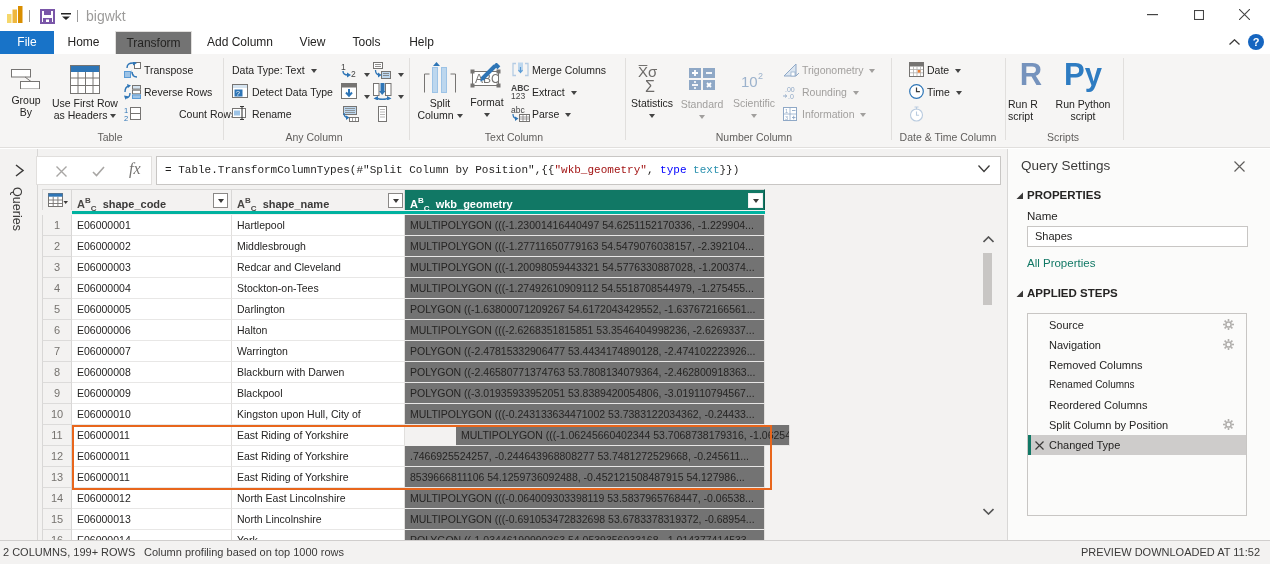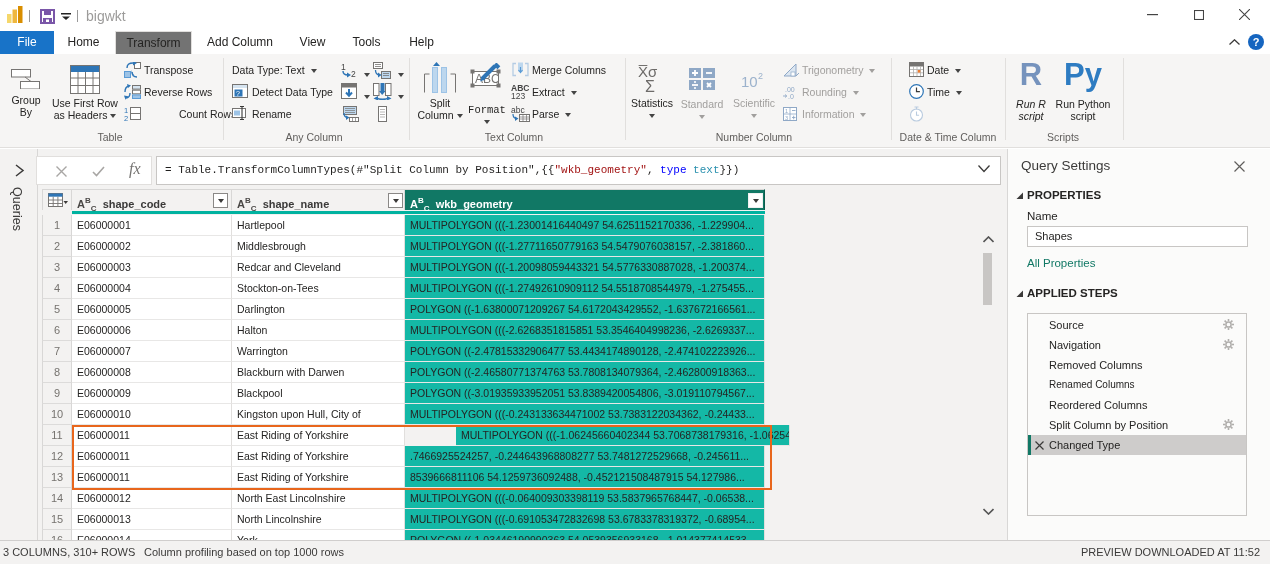--- a/index.html
+++ b/index.html
@@ -37,21 +37,21 @@
   
   #fxbox { position:absolute; left:36px; top:7px; width:116px; height:29px; background:#fff; border:1px solid #e1dfdd; }
   #fxinput { position:absolute; left:156px; top:7px; width:845px; height:29px; background:#fff; border:1px solid #c8c6c4; font-family:"Liberation Mono", monospace; font-size:11px; line-height:27px; white-space:nowrap; padding-left:8px; color:#201f1e; }
 
   
   #grid { position:absolute; left:42px; top:40px; width:724px; }
   .hcell { position:absolute; top:0; height:21px; background:#f3f2f1; border-right:1px solid #d8d7d6; border-top:1px solid #d8d7d6; font-size:11px; font-weight:bold; color:#3b3a39; line-height:21px; }
   .row { position:absolute; height:21px; }
   .cell { position:absolute; height:21px; border-right:1px solid #e1dfdd; border-bottom:1px solid #e8e7e6; background:#fff; font-size:10.5px; line-height:20px; color:#252423; padding-left:5px; white-space:nowrap; overflow:hidden; }
   .rownum { text-align:center; padding-left:0; background:#f3f2f1; color:#76736f; border-right:1px solid #d8d7d6; border-bottom:1px solid #dcdbda; font-size:11px; }
-  .wkb { background:#14b8a6; }
+  .wkb { background:#737373; }
   .abc { font-size:11px; color:#4a4846; } .abc sup{font-size:8px;} .abc sub{font-size:8px;}
   .drop { position:absolute; top:3px; width:15px; height:15px; background:#fff; border:1px solid #8a8886; text-align:center; line-height:13px; }
   .drop .caret { margin-left:0; border-top-color:#3b3a39; }
 
   
   #vscroll { position:absolute; left:981px; top:66px; width:14px; height:325px; }
 
   
   #panel { position:absolute; left:1007px; top:0; width:263px; height:391px; background:#fbfbfa; border-left:1px solid #d8d7d6; }
 
@@ -228,21 +228,21 @@
           <rect x="1.5" y="6.5" width="4" height="4"></rect>
           <rect x="27.5" y="6.5" width="4" height="4"></rect>
           <rect x="1.5" y="20.5" width="4" height="4"></rect>
           <rect x="27.5" y="20.5" width="4" height="4"></rect>
         </g>
         <text x="6" y="20" font-size="12" fill="#767472" font-family="Liberation Sans">ABC</text>
         <path d="M13 16 L26 3" stroke="#2e75b6" stroke-width="4"></path>
         <polygon points="11,18.5 16,16.5 13,13.5" fill="#2e75b6"></polygon>
         <rect x="24.8" y="0.2" width="5.5" height="4" transform="rotate(45 27 3)" fill="#2e75b6"></rect>
       </svg>
-<div style="line-height:12px; margin-top:9px;font-family:Liberation Mono, monospace;">Format<br><span class="caret" style="margin-left:0;"></span></div></div>
+<div style="line-height:12px; margin-top:1px;">Format<br><span class="caret" style="margin-left:0;"></span></div></div>
 <svg width="17" height="16" style="position:absolute; left:512px; top:8px;">
       <path d="M4 1.5 h-3 v12 h3 M13 1.5 h3 v12 h-3" stroke="#b5cce4" stroke-width="1.3" fill="none"></path>
       <rect x="6" y="0.5" width="5" height="9" fill="#bdd7ee"></rect>
       <path d="M8.5 5 v5 M6.5 8 l2 2.5 l2 -2.5" stroke="#5b9bd5" stroke-width="1.2" fill="none"></path>
     </svg>
 <div class="rlabel" style="left:532px; top:10px;">Merge Columns</div>
 <svg width="18" height="16" style="position:absolute; left:511px; top:29px;">
       <text x="0" y="7.5" font-size="8.5" fill="#444" font-family="Liberation Sans" font-weight="bold">ABC</text>
       <text x="0" y="16" font-size="8.5" fill="#444" font-family="Liberation Sans">123</text>
     </svg>
@@ -319,21 +319,21 @@
       <path d="M7.5 3.5 v4.2 h3.4" stroke="#3b3a39" stroke-width="1.2" fill="none"></path>
     </svg>
 <div class="rlabel" style="left:927px; top:32px;">Time <span class="caret"></span></div>
 <svg width="15" height="16" style="position:absolute; left:909px; top:52px;">
       <circle cx="7.5" cy="9" r="6" fill="#fff" stroke="#b9cbdf" stroke-width="1.1"></circle>
       <path d="M5.5 1 h4 M7.5 1 v2.5 M7.5 5.5 v3.8 h2.6" stroke="#b9cbdf" stroke-width="1.1" fill="none"></path>
     </svg>
 <div class="rlabel dis" style="left:927px; top:54px;margin-top:44px;">Duration <span class="caret dis"></span></div>
 <div style="position:absolute; left:1012px; top:3px; width:38px; text-align:center; font-size:31px; font-weight:bold; color:#7693bd; font-family:'Liberation Sans';">R</div>
 <div style="position:absolute; left:1055px; top:3px; width:56px; text-align:center; font-size:31px; font-weight:bold; color:#2e7cc2; font-family:'Liberation Sans';">Py</div>
-<div class="rlabel" style="left:1008px; top:44px; width:46px; text-align:center; line-height:12px;font-style:italic;">Run R<br>script</div>
+<div class="rlabel" style="left:1008px; top:44px; width:46px; text-align:left; line-height:12px;">Run R<br>script</div>
 <div class="rlabel" style="left:1050px; top:44px; width:66px; text-align:center; line-height:12px;">Run Python<br>script</div>
 
   <div class="gsep" style="left:223px;"></div>
   <div class="gsep" style="left:409px;"></div>
   <div class="gsep" style="left:625px;"></div>
   <div class="gsep" style="left:891px;"></div>
   <div class="gsep" style="left:1005px;"></div>
   <div class="gsep" style="left:1123px;"></div>
 
   <div class="glabel" style="left:30px; width:160px;">Table</div>
@@ -378,21 +378,21 @@
 <div class="row" style="left:0; top:26px;">
   <div class="cell rownum" style="left:0; width:30px; border-left:1px solid #d8d7d6;">1</div>
   <div class="cell" style="left:30px; width:160px;">E06000001</div>
   <div class="cell" style="left:190px; width:173px;">Hartlepool</div>
   <div class="cell wkb" style="left:363px; width:360px;">MULTIPOLYGON (((-1.23001416440497 54.6251152170336, -1.229904...</div>
 </div>
 <div class="row" style="left:0; top:47px;">
   <div class="cell rownum" style="left:0; width:30px; border-left:1px solid #d8d7d6;">2</div>
   <div class="cell" style="left:30px; width:160px;">E06000002</div>
   <div class="cell" style="left:190px; width:173px;">Middlesbrough</div>
-  <div class="cell wkb" style="left:363px; width:360px;">MULTIPOLYGON (((-1.27711650779163 54.5479076038157, -2.381860...</div>
+  <div class="cell wkb" style="left:363px; width:360px;">MULTIPOLYGON (((-1.27711650779163 54.5479076038157, -2.392104...</div>
 </div>
 <div class="row" style="left:0; top:68px;">
   <div class="cell rownum" style="left:0; width:30px; border-left:1px solid #d8d7d6;">3</div>
   <div class="cell" style="left:30px; width:160px;">E06000003</div>
   <div class="cell" style="left:190px; width:173px;">Redcar and Cleveland</div>
   <div class="cell wkb" style="left:363px; width:360px;">MULTIPOLYGON (((-1.20098059443321 54.5776330887028, -1.200374...</div>
 </div>
 <div class="row" style="left:0; top:89px;">
   <div class="cell rownum" style="left:0; width:30px; border-left:1px solid #d8d7d6;">4</div>
   <div class="cell" style="left:30px; width:160px;">E06000004</div>
@@ -565,16 +565,16 @@
           <svg width="9" height="9" style="position:absolute;left:7px;top:5.5px;">
             <path d="M0.5 0.5 L8.5 8.5 M8.5 0.5 L0.5 8.5" stroke="#3b3a39" stroke-width="1.2"></path>
           </svg>
           <span style="position:absolute; left:21px;">Changed Type</span>
         </div>
 </div>
 </div>
 </div>
 
 <div class="abs" id="statusbar">
-  <span style="position:absolute; left:3px;">3 COLUMNS, 310+ ROWS</span>
+  <span style="position:absolute; left:3px;">2 COLUMNS, 199+ ROWS</span>
   <span style="position:absolute; left:144px;">Column profiling based on top 1000 rows</span>
   <span style="position:absolute; right:10px;">PREVIEW DOWNLOADED AT 11:52</span>
 </div>
 
 </body></html>

